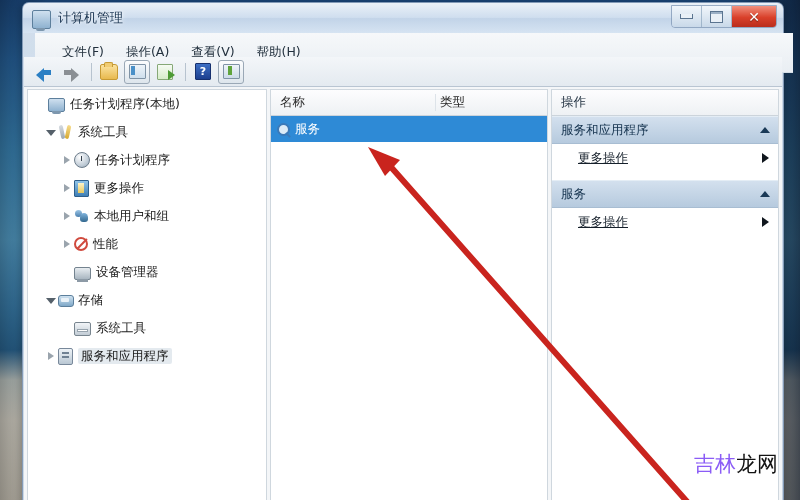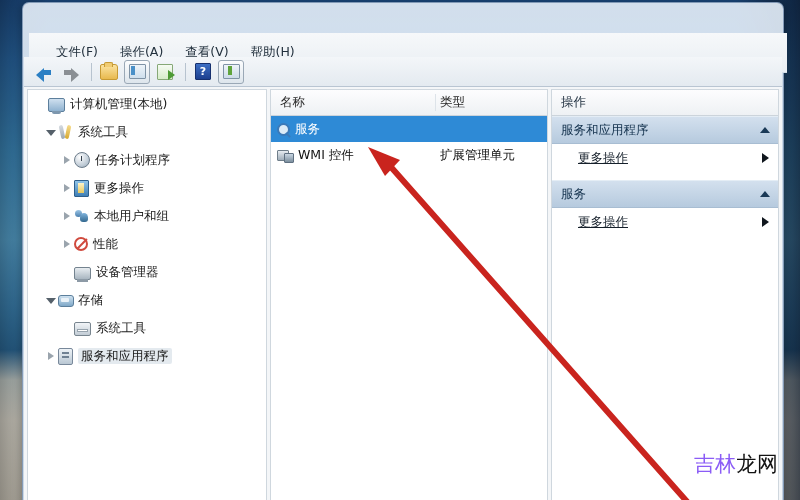--- a/index.html
+++ b/index.html
@@ -61,21 +61,21 @@
   }
   .glyph-min{width:11px;height:4px;border:1px solid #5a7490;border-top:none;
              background:#e9f0f7;}
   .glyph-max{width:11px;height:10px;border:1px solid #5a7490;background:#e9f0f7;
              box-shadow:inset 0 2px 0 #9bb0c6;}
   .glyph-close{color:#fff;font-size:14px;font-weight:bold;line-height:1;
                text-shadow:0 1px 1px rgba(0,0,0,.45);}
 
   
   #menubar{
-    position:absolute;left:6px;top:30px;width:calc(100% - 2px);height:40px;
+    position:absolute;left:12px;top:30px;width:calc(100% - 2px);height:40px;
     background:linear-gradient(180deg,#f6f8fa,#e9eef3);
     display:flex;align-items:center;padding-left:16px;box-sizing:border-box;
     border-bottom:1px solid rgba(180,195,210,.5);
   }
   #menubar .mi{padding:2px 11px;color:#22303d;font-size:12.5px;white-space:nowrap;}
 
   
   #toolbar{
     position:absolute;left:1px;top:54px;width:calc(100% - 2px);height:30px;
     background:linear-gradient(180deg,#f3f6f9,#e4eaf0);
@@ -242,20 +242,35 @@
   #wm .o{color:#8b5cf6;margin-left:29px;}
   #wm .k{color:#121212;}
 </style>
 </head>
 <body>
 
 <div id="desktop"></div>
 
 <div id="window">
 
+  <div id="titlebar">
+    <span class="ticon i-comp"></span>
+    <span class="ttext">计算机管理</span>
+    <div id="wbtns">
+      <div>
+        <span class="glyph-min"></span>
+      </div>
+      <div>
+        <span class="glyph-max"></span>
+      </div>
+      <div class="close">
+        <span class="glyph-close">✕</span>
+      </div>
+    </div>
+  </div>
 
   <div id="menubar">
     <span class="mi">文件(F)</span>
     <span class="mi">操作(A)</span>
     <span class="mi">查看(V)</span>
     <span class="mi">帮助(H)</span>
   </div>
 
   <div id="toolbar">
     <div class="tb">
@@ -283,21 +298,21 @@
     </div>
   </div>
 
   <div id="content">
 
     <div class="pane" id="pane-tree">
 
       <div class="trow root">
         <span class="exp"></span>
         <span class="tico i-comp"></span>
-        <span class="tlabel">计算机管理(本地)</span>
+        <span class="tlabel">任务计划程序(本地)</span>
       </div>
 
       <div class="trow" style="padding-left:16px">
         <span class="exp open"></span>
         <span class="tico i-tools"></span>
         <span class="tlabel">系统工具</span>
       </div>
 
       <div class="trow" style="padding-left:32px">
         <span class="exp closed"></span>
@@ -357,27 +372,20 @@
       </div>
 
       <div class="lrow sel">
         <span class="c1">
           <span class="lico i-mag"></span>
           <span class="lname">服务</span>
         </span>
         <span class="c2"></span>
       </div>
 
-      <div class="lrow">
-        <span class="c1">
-          <span class="lico i-wmi"></span>
-          <span class="lname">WMI 控件</span>
-        </span>
-        <span class="c2">扩展管理单元</span>
-      </div>
     </div>
 
     <div class="pane" id="pane-act">
       <div class="ahead">操作</div>
 
       <div class="agroup">
         <span class="gname">服务和应用程序</span>
         <span class="caret-up"></span>
       </div>
       <div class="aitem">

